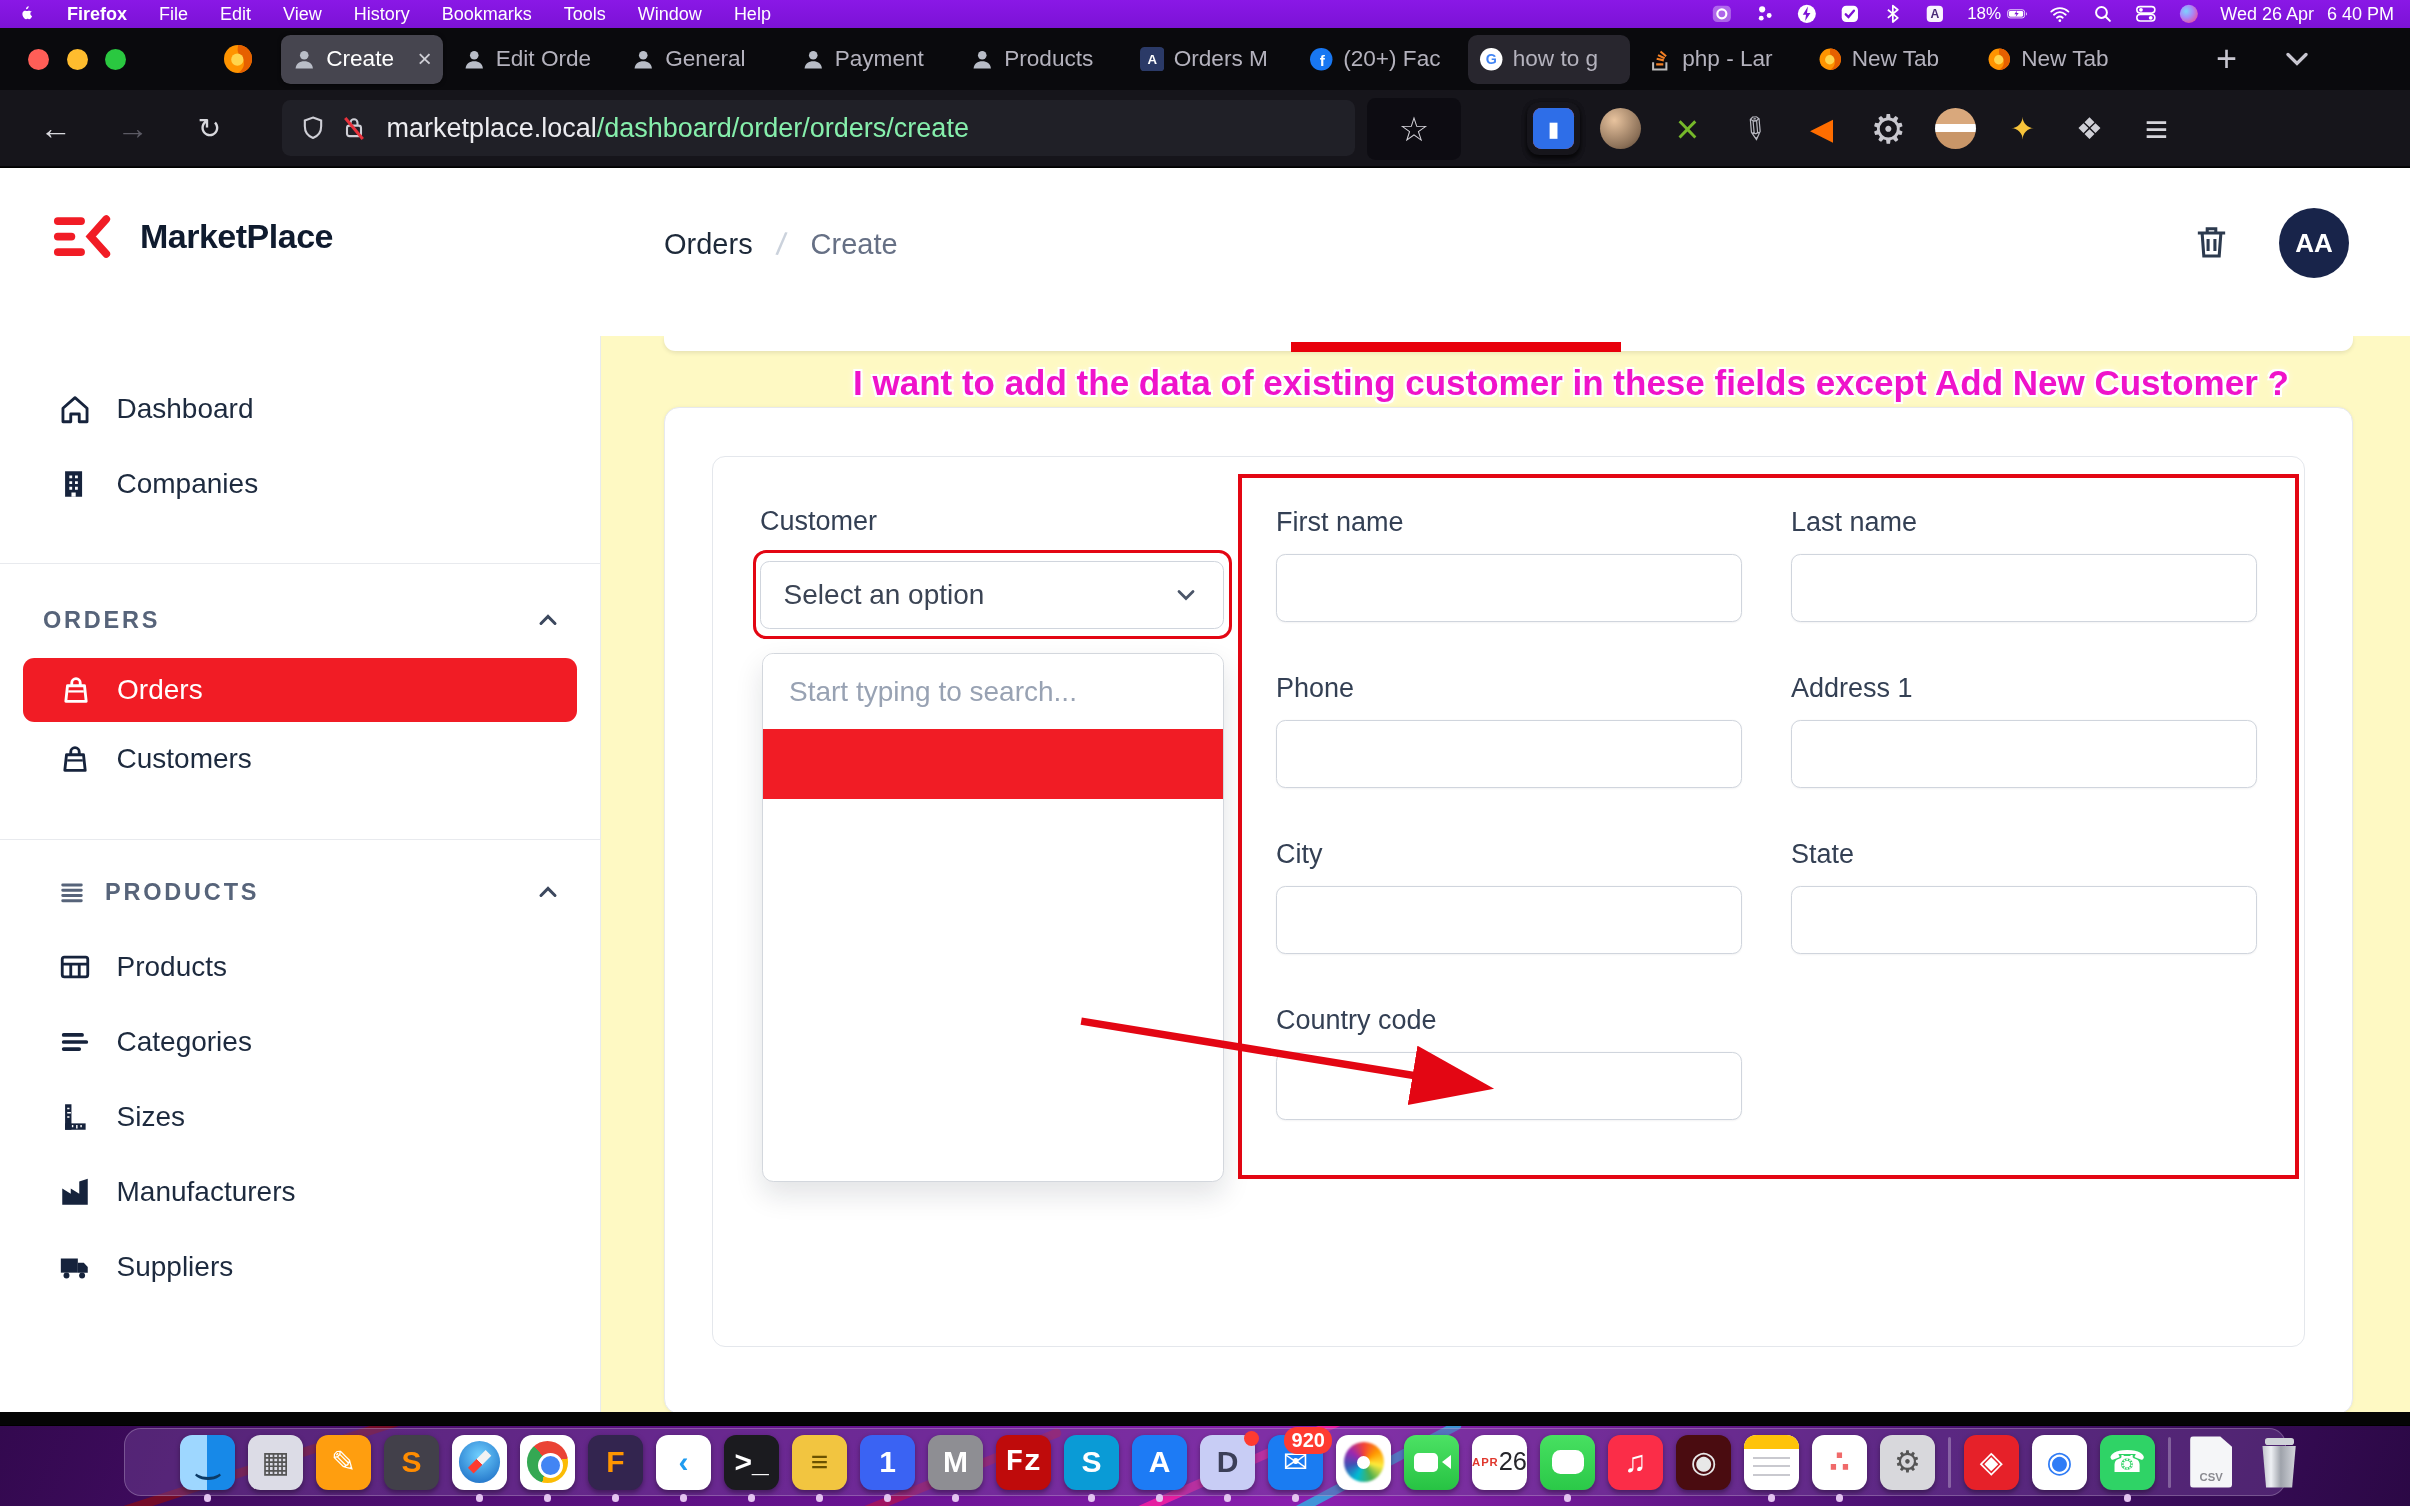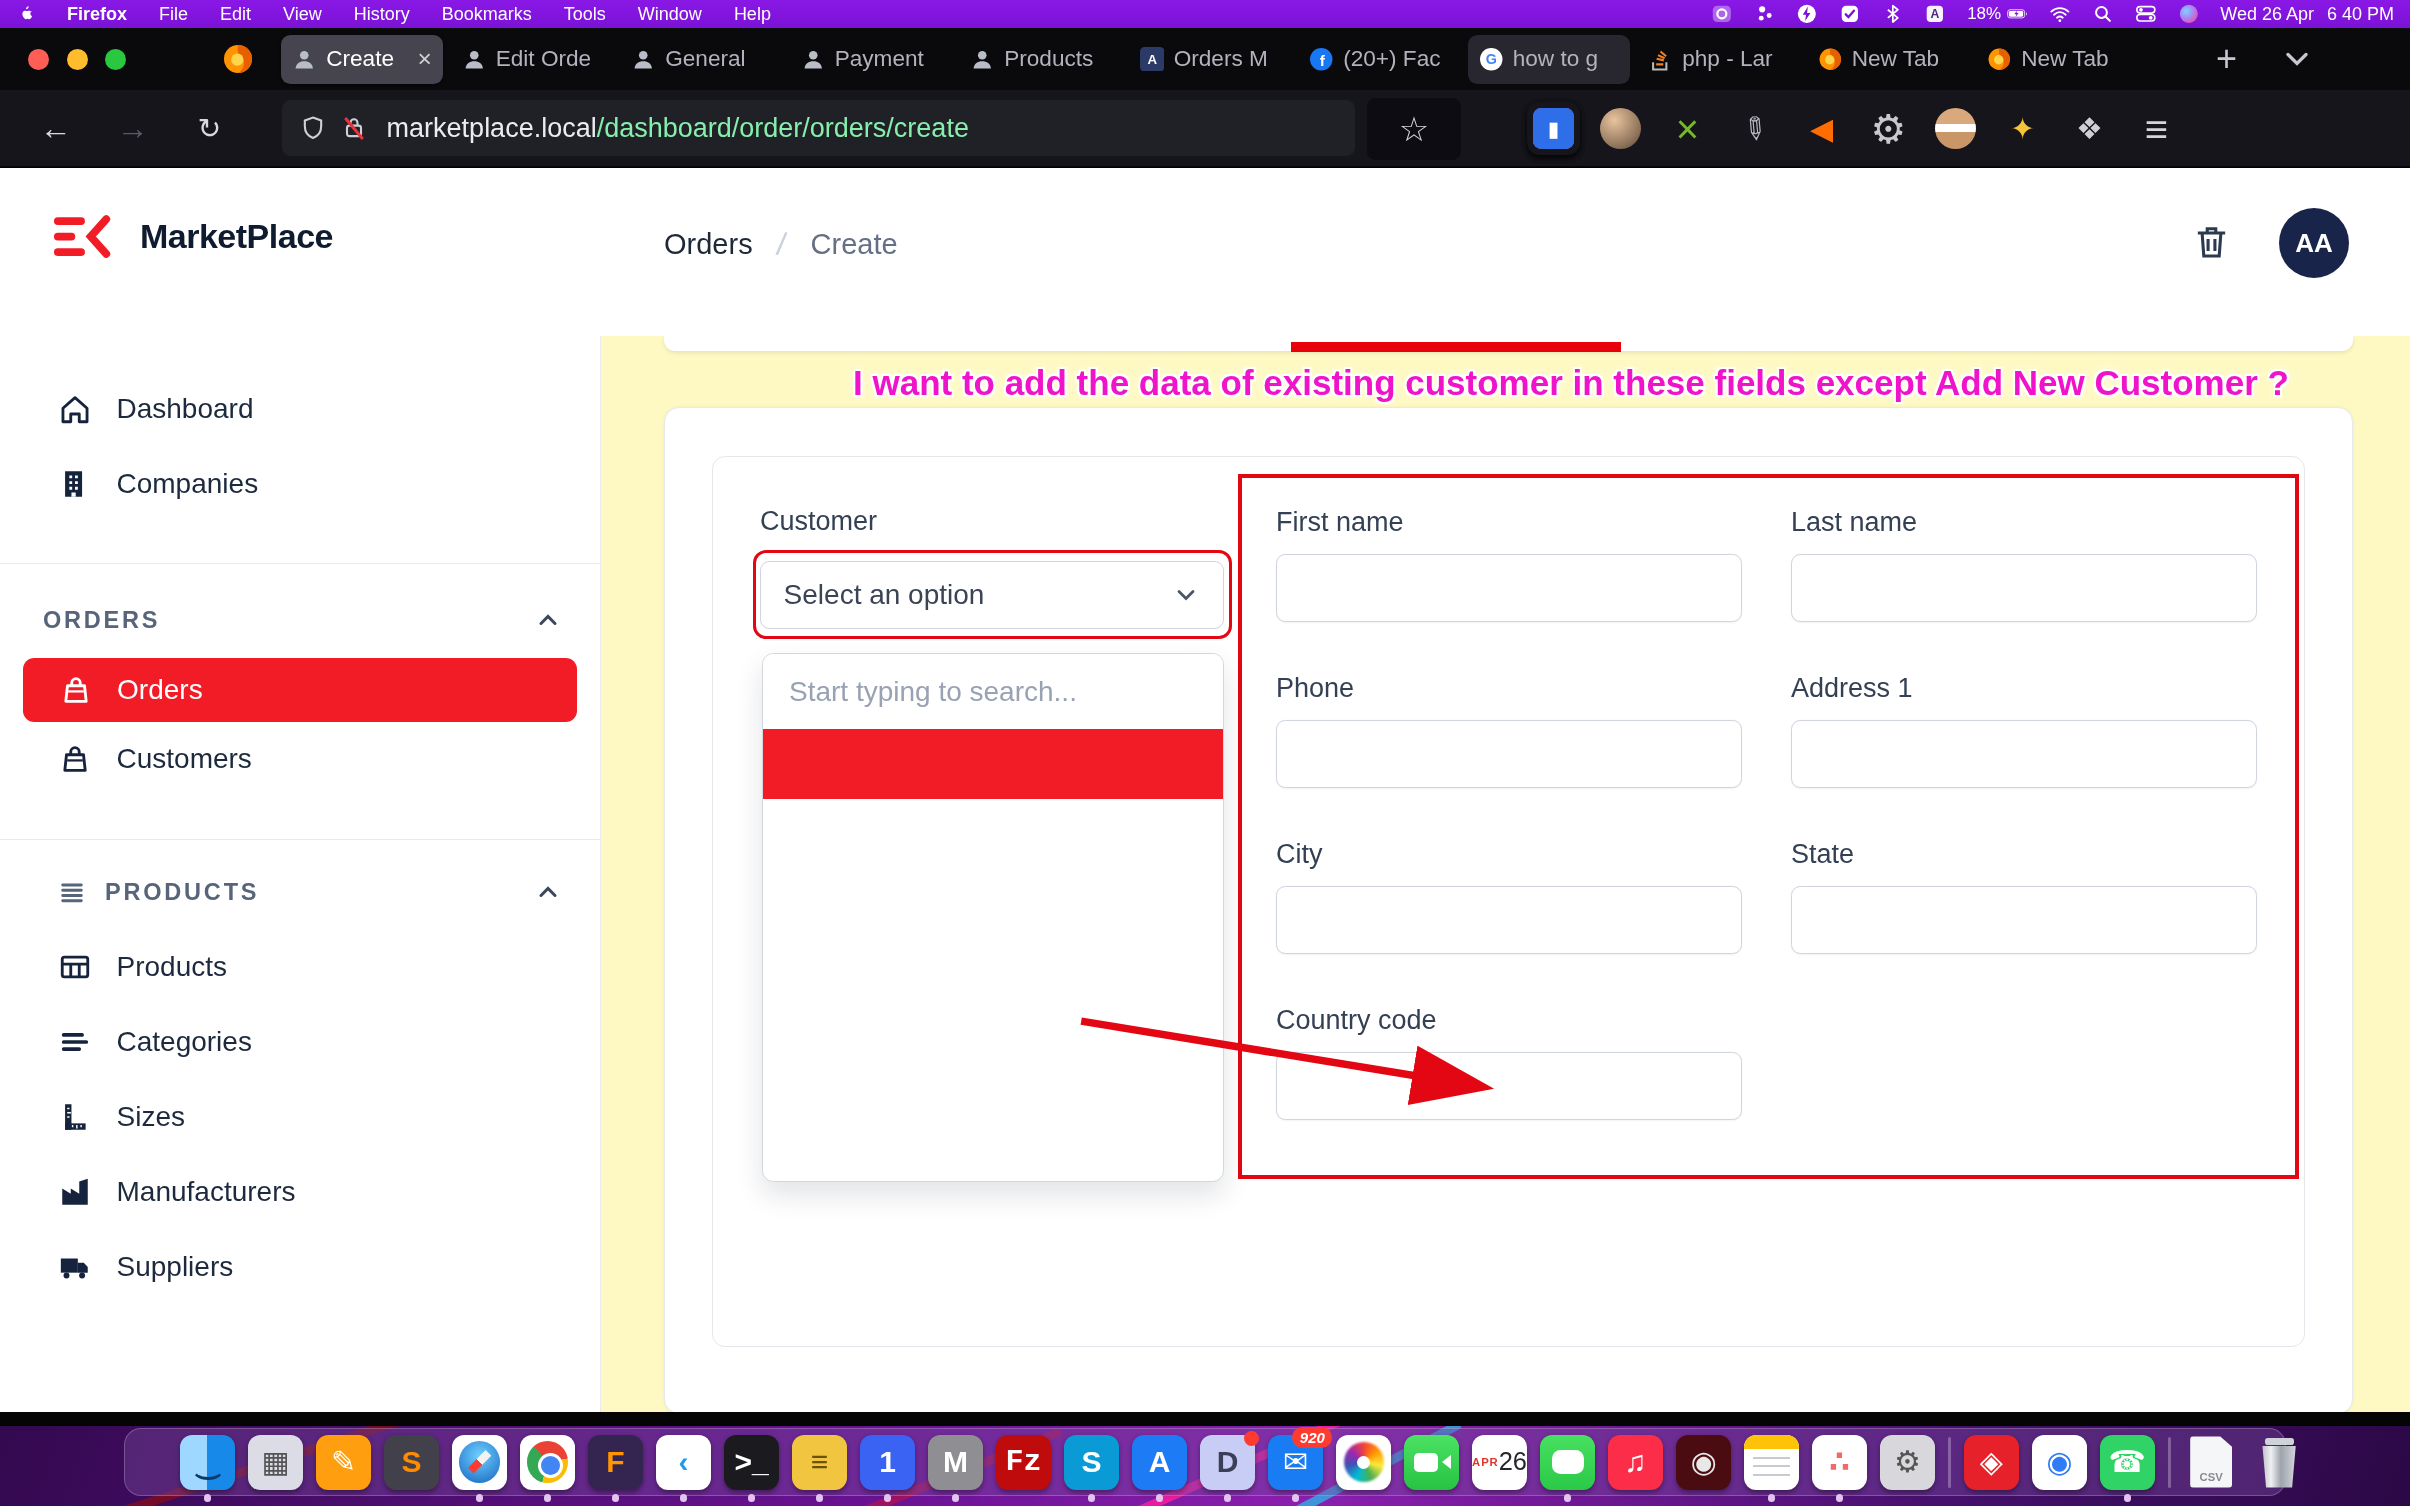--- a/index.html
+++ b/index.html
@@ -149,22 +149,22 @@
   #ray4 { width:358px; left:716px; top:68px; background:#c3133f; transform:rotate(-22deg); opacity:.6; }
   #dock { position:absolute; left:124px; top:1428px; width:2162px; height:68px;
     background:rgba(118,74,158,.42); border:1.4px solid rgba(255,255,255,.22); border-radius:17px;
     display:flex; align-items:center; gap:13px; padding:0 55px; z-index:57; }
   .dock-item { position:relative; width:55px; height:55px; flex:none; }
   .dock-item.sep { width:2.8px; height:51px; background:rgba(255,255,255,.28); border-radius:1.9px; }
   .tile { position:absolute; inset:0; border-radius:12.2px; display:flex; align-items:center;
     justify-content:center; font-size:30px; font-weight:bold; box-shadow:0 2.8px 5.6px rgba(0,0,0,.35); overflow:hidden; }
   .dot { position:absolute; left:50%; bottom:-12.2px; width:7.5px; height:7.5px; margin-left:-3.8px;
     border-radius:50%; background:#e3c3f0; }
-  .badge { position:absolute; top:-7.5px; right:-9.4px; background:#ff3b30; color:#fff; font-size:15px;
-    font-weight:bold; border-radius:13px; padding:1.9px 7.5px; z-index:2;font-style:italic; }
+  .badge { position:absolute; top:-7.5px; right:-9.4px; background:#ff3b30; color:#fff; font-size:20px;
+    font-weight:bold; border-radius:13px; padding:1.9px 7.5px; z-index:2; }
   .dotbadge { position:absolute; top:-3.8px; right:-3.8px; width:15px; height:15px; border-radius:50%;
     background:#ff3b30; z-index:2; }
   .dock-item.finder .tile { background:linear-gradient(90deg,#9ed7ff 0 50%,#1789e8 50%); }
   .dock-item.finder .tile::after { content:""; width:28px; height:17px; border:2.8px solid transparent;
     border-bottom:3.8px solid #0b3a66; border-radius:50%; margin-top:13px; }
   .dock-item.safari .tile { background:#fff; }
   .dock-item.safari .tile::before { content:""; position:absolute; inset:6.6px; border-radius:50%;
     background:radial-gradient(circle at 50% 35%,#6fd0ff,#1565c0); }
   .dock-item.safari .tile::after { content:""; position:absolute; width:24.5px; height:7.5px; left:15px; top:23.5px;
     background:linear-gradient(90deg,#ff3b30 50%,#f2f2f2 50%); transform:rotate(-45deg); }

